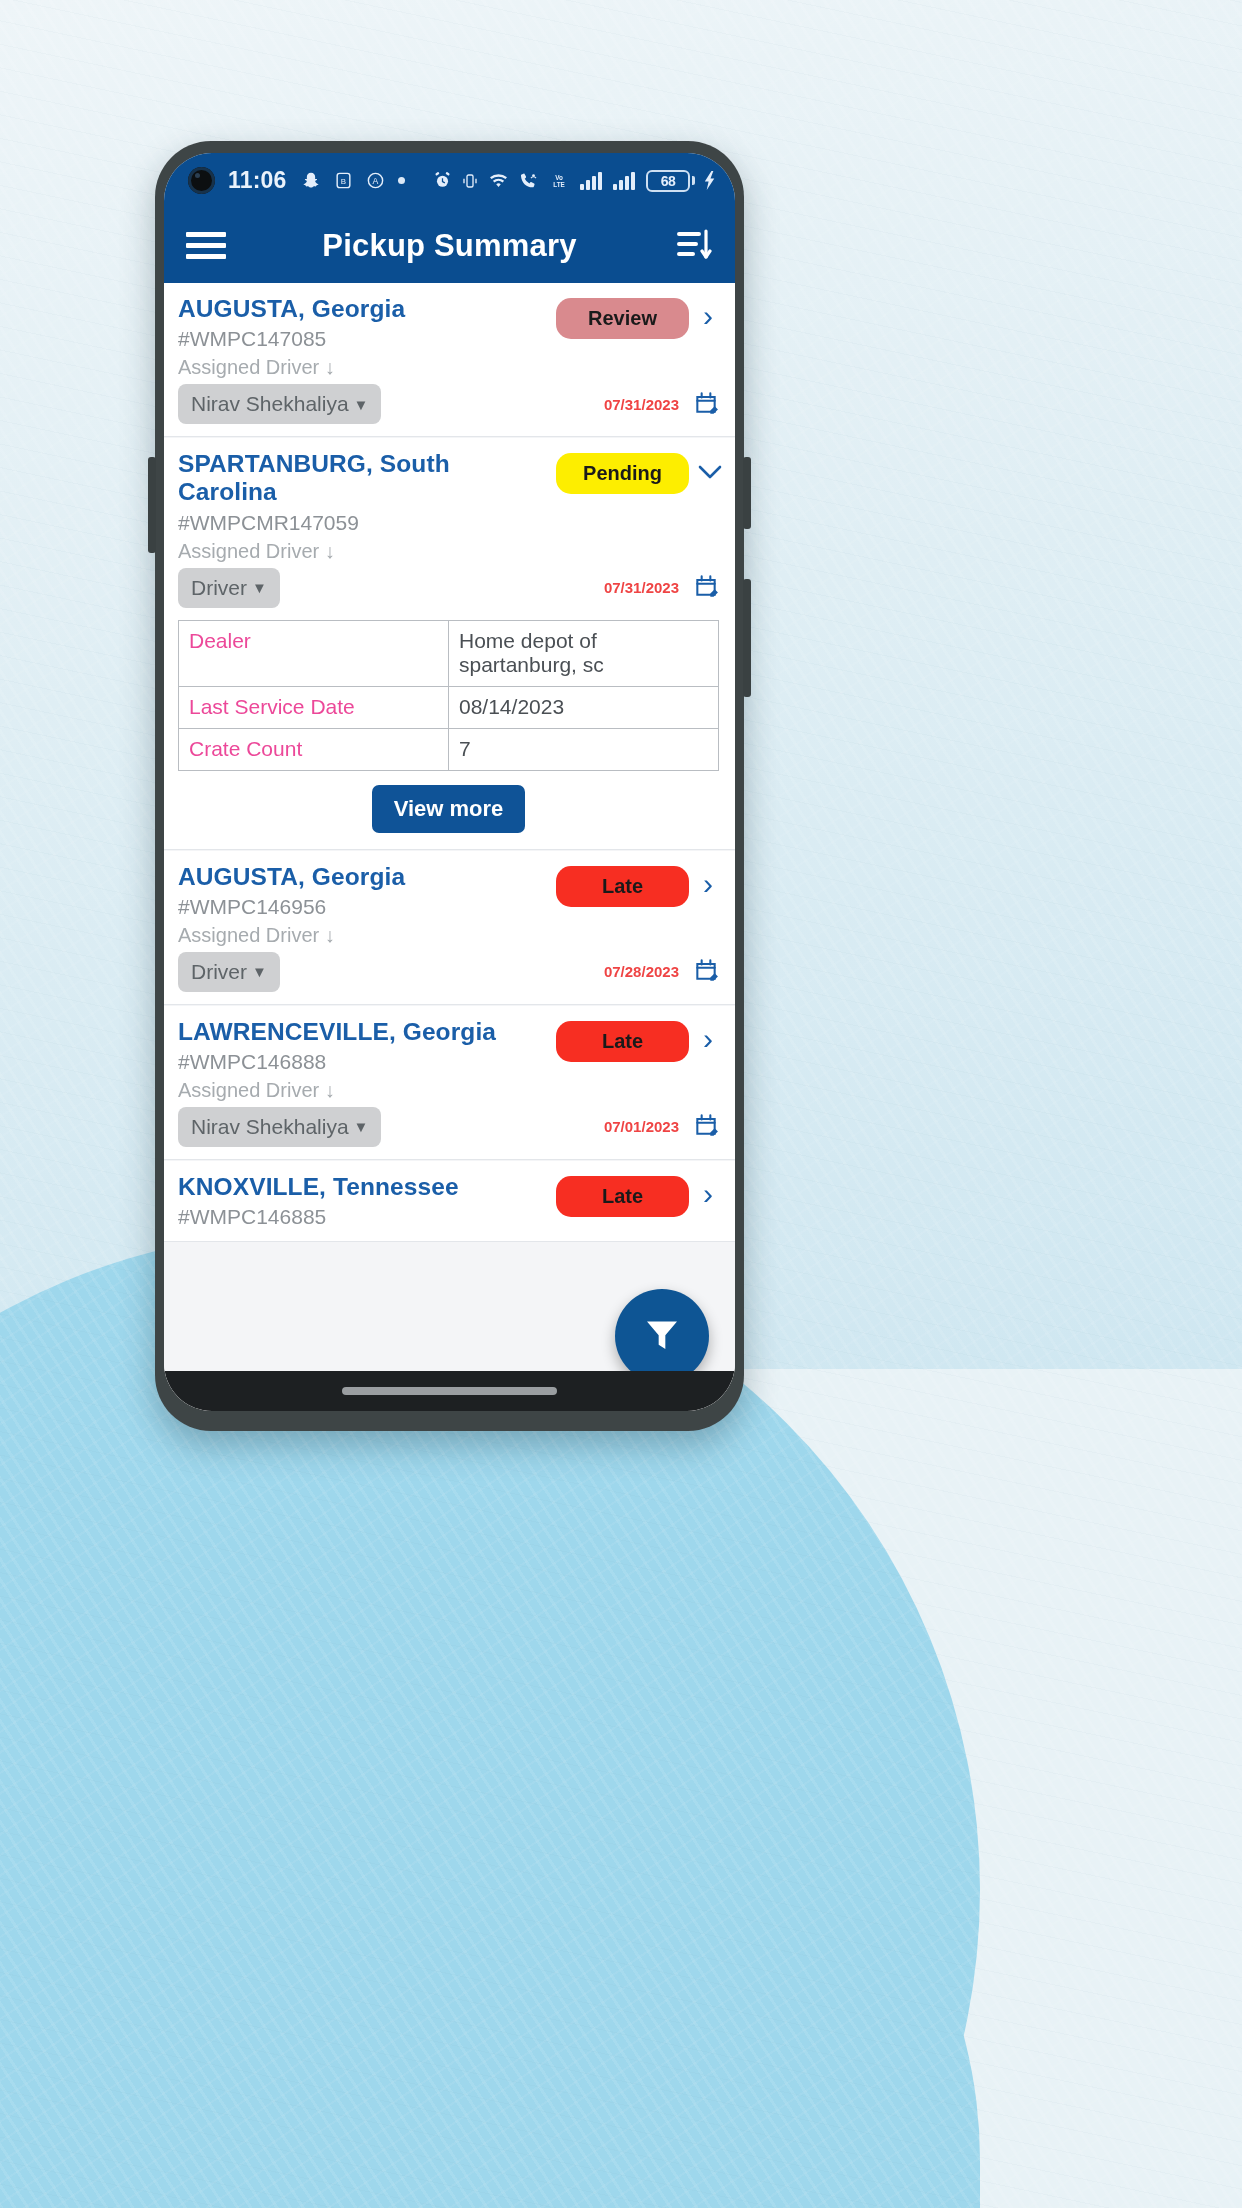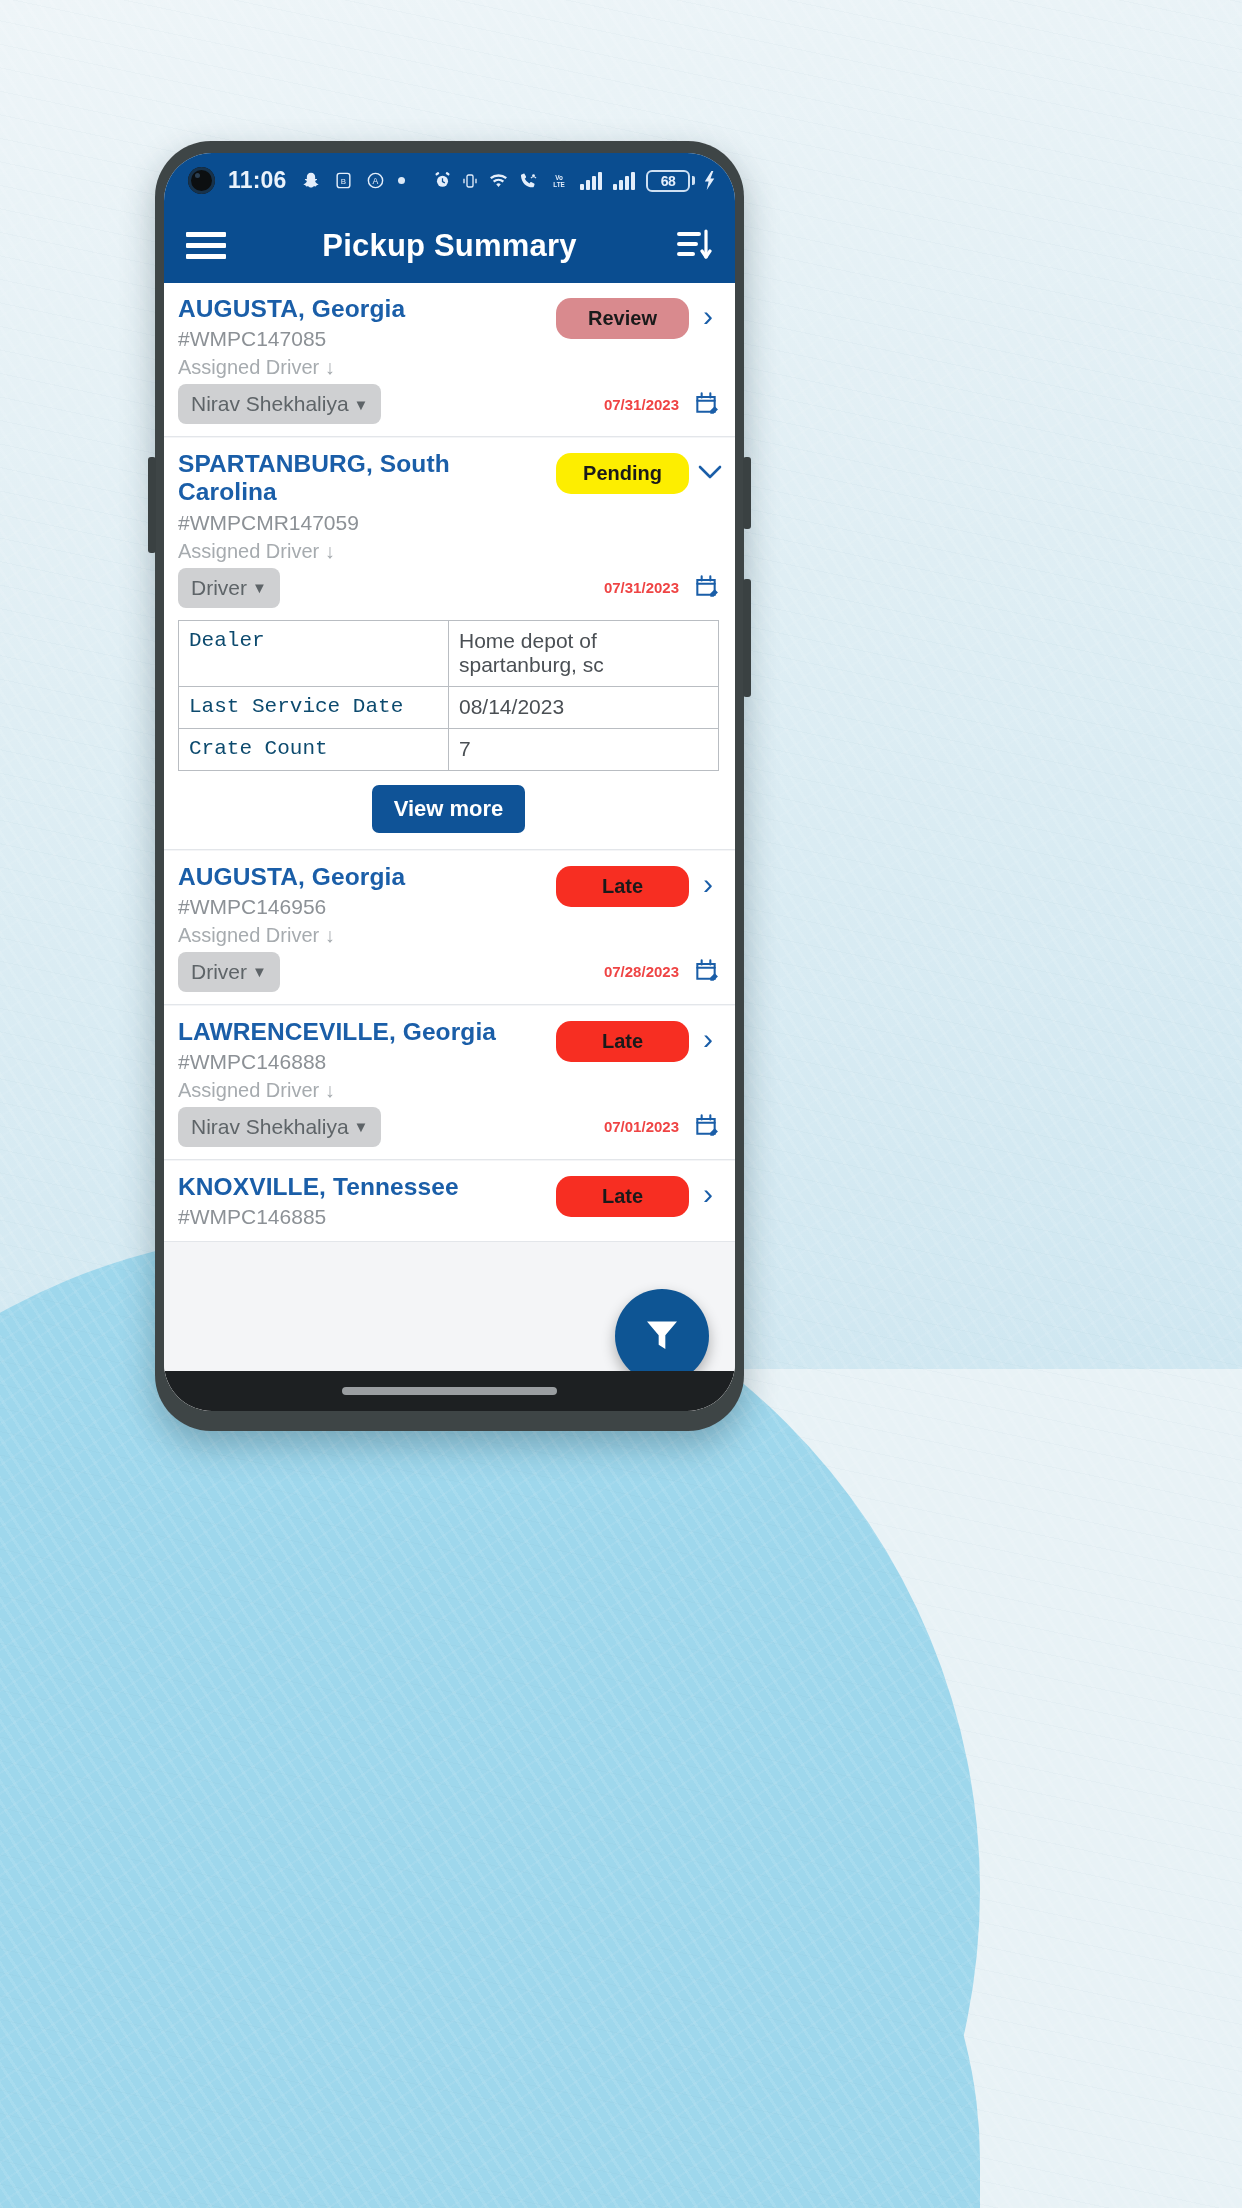--- a/index.html
+++ b/index.html
@@ -170,21 +170,21 @@
     width:100%; border-collapse:collapse;
     border:1px solid #b9bdc2;
   }
   table.detail-table td {
     border:1px solid #b9bdc2;
     padding:8px 10px;
     font-size:21px; color:#30353a;
     vertical-align:top;
     line-height:1.18;
   }
-  table.detail-table td.k { width:50%; color:#0c4a6e;font-family:Liberation Mono, monospace; }
+  table.detail-table td.k { width:50%; color:#ec4899; }
   table.detail-table td.v { color:#4a4f54; }
   .viewmore-row { text-align:center; padding:14px 0 4px; }
   .btn-viewmore{
     background:#0f5397; color:#fff; border:none;
     border-radius:7px; padding:11px 22px;
     font-size:22px; font-weight:700;
     font-family:"Liberation Sans", sans-serif;
   }
 
   

